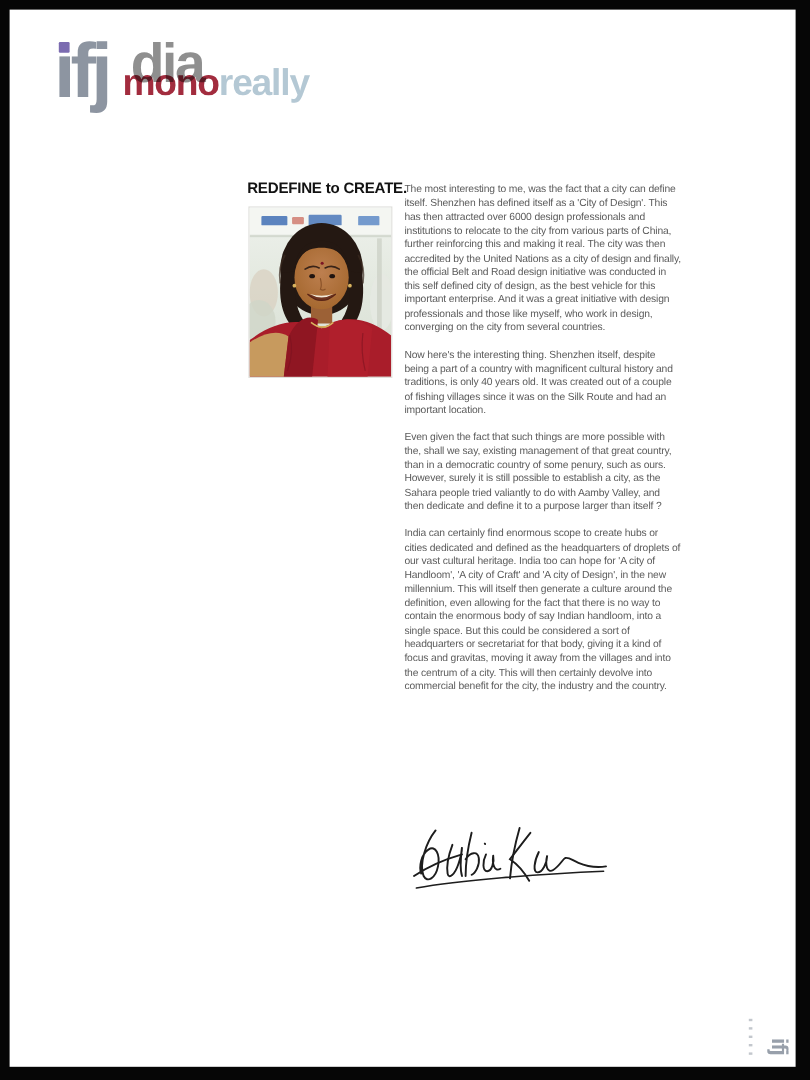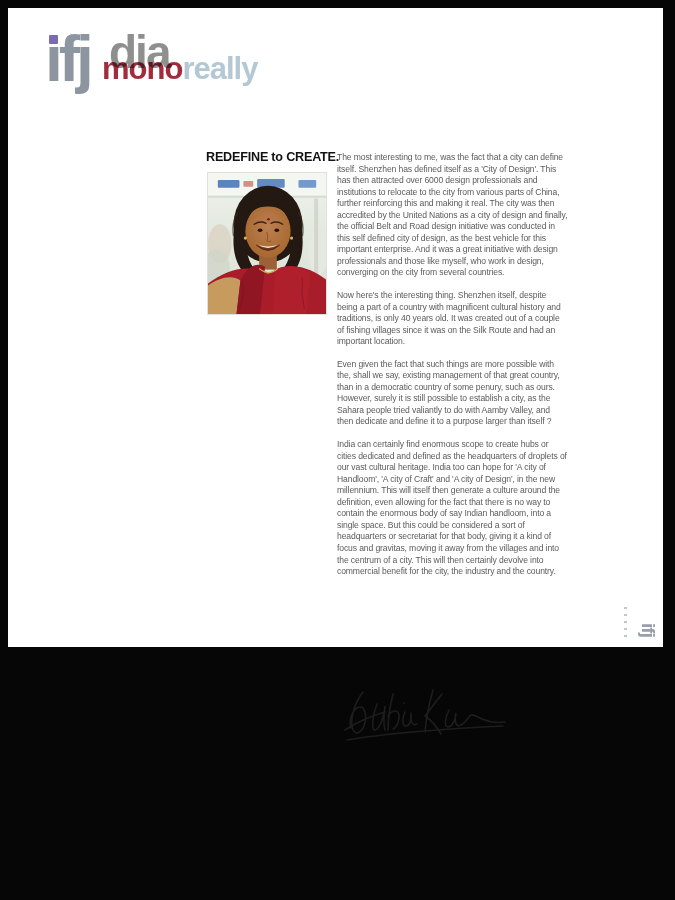--- a/index.html
+++ b/index.html
@@ -2,21 +2,21 @@
 <html><head>
 <meta charset="utf-8">
 <style>
   html,body{margin:0;padding:0;}
   body{
     width:675px;height:900px;position:relative;overflow:hidden;
     background:#060606;
     font-family:"Liberation Sans", sans-serif;
   }
   .page{
-    position:absolute;left:8px;top:8px;width:655px;height:639px;
+    position:absolute;left:8px;top:8px;width:655px;height:881px;
     background:#ffffff;
   }
 
   
   .masthead{position:absolute;left:37px;top:25px;width:230px;height:80px;}
   .logo-ifj{
     position:absolute;left:0;top:-6px;
     font-weight:bold;font-size:64px;line-height:1;letter-spacing:-4px;
     color:#8d95a1;mix-blend-mode:multiply;
   }

